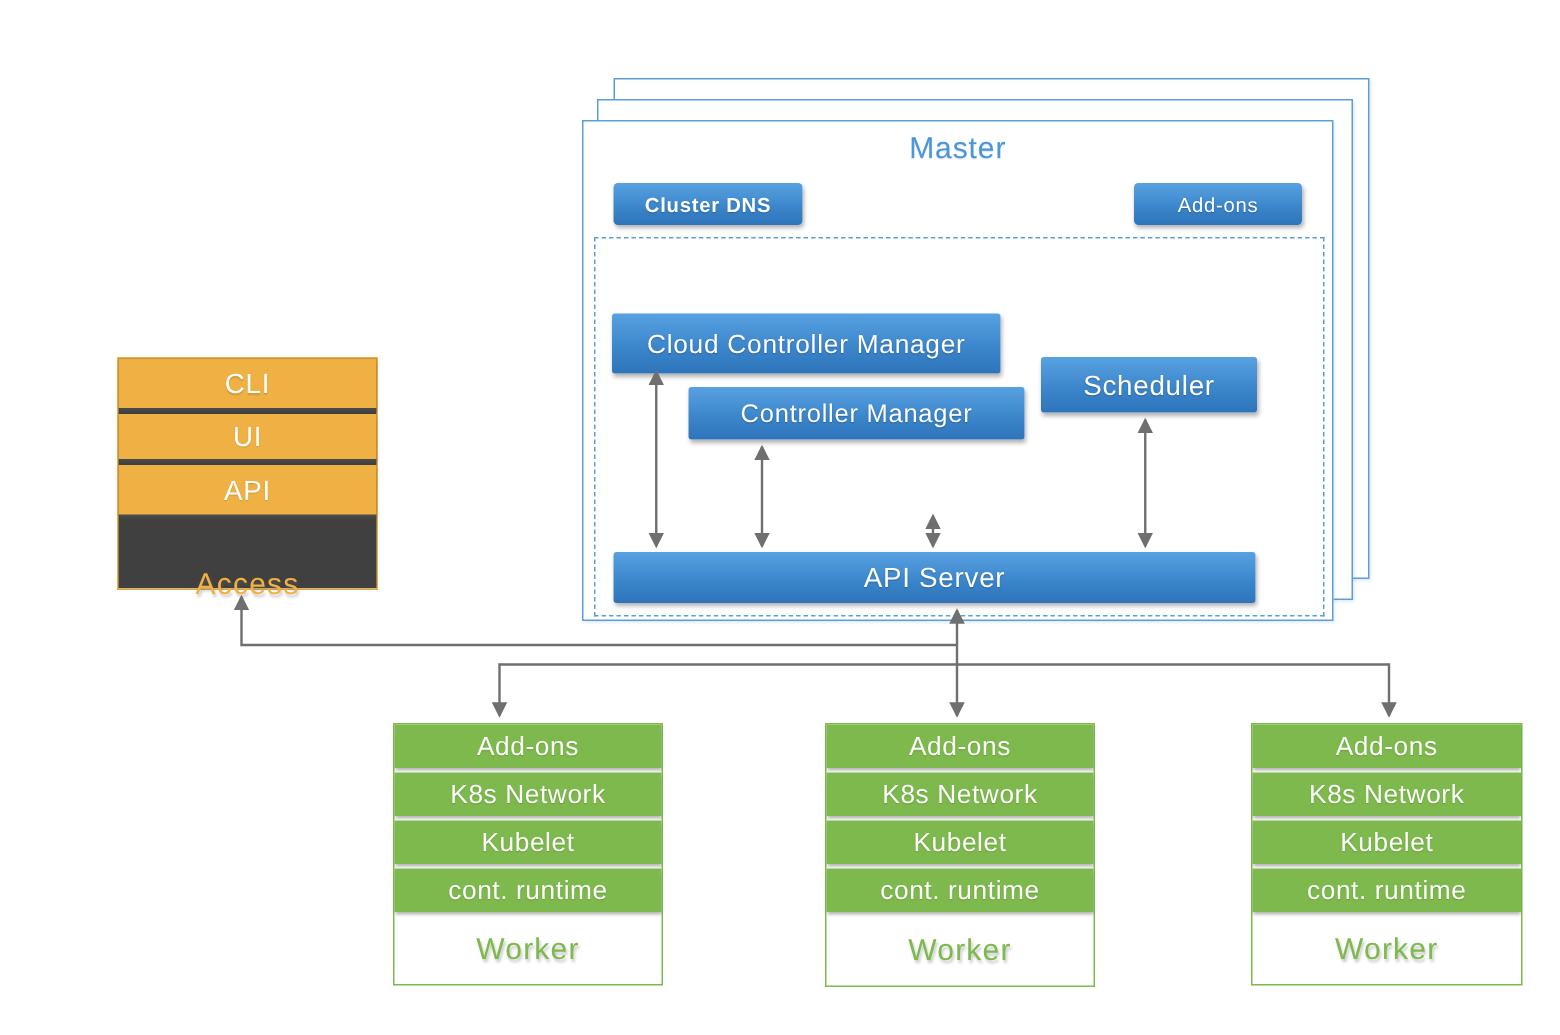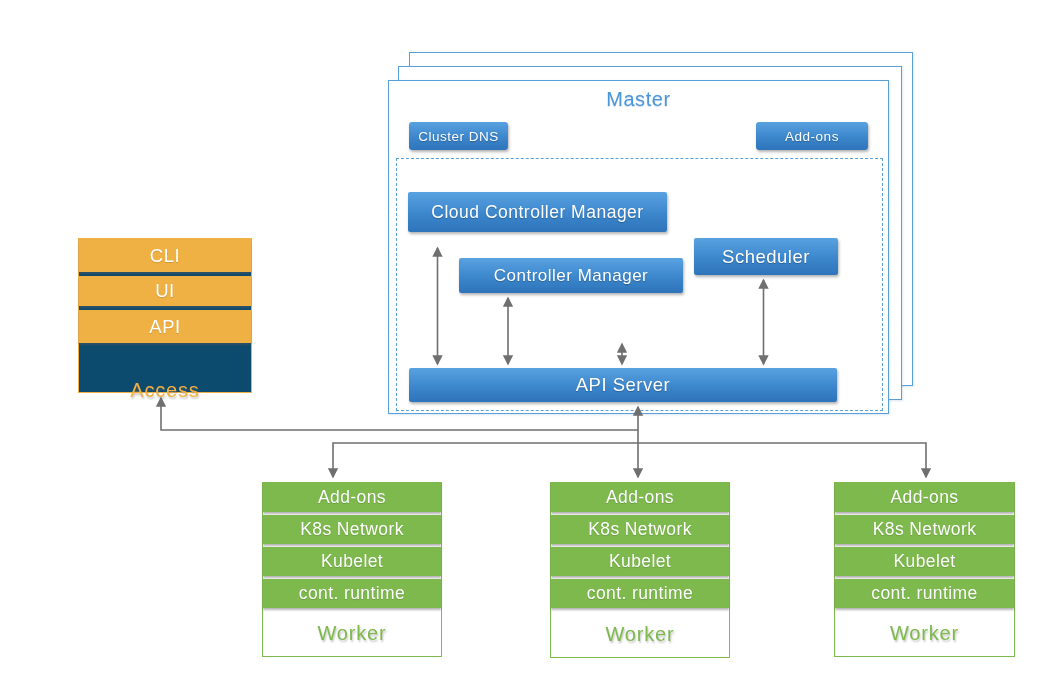--- a/index.html
+++ b/index.html
@@ -24,21 +24,21 @@
   }
   
   .bluebox{
     background:linear-gradient(180deg,#58a2e1 0%,#3c86cc 55%,#2e74ba 100%);
     border-radius:2px;color:#ffffff;display:flex;align-items:center;justify-content:center;
     box-shadow:1px 2px 3px rgba(0,0,0,0.3);letter-spacing:0.5px;
     text-shadow:0 1px 1px rgba(0,0,0,0.25);
   }
   .btn{font-size:13.5px;border-radius:3px;}
   
-  .access-box{border:1px solid #f0b144;background:#0c4a6e;display:flex;flex-direction:column;}
+  .access-box{border:1px solid #f0b144;background:#404040;display:flex;flex-direction:column;}
   .orange-bar{
     background:#f0b144;color:#ffffff;font-size:18.5px;letter-spacing:0.5px;
     display:flex;align-items:center;justify-content:center;height:32px;margin-bottom:4px;
     box-shadow:0 2px 2px rgba(90,90,90,0.45);text-shadow:0 1px 1px rgba(0,0,0,0.15);
     flex:0 0 auto;
   }
   .access-label{
     flex:1;display:flex;align-items:center;justify-content:center;
     color:#f1b041;font-size:20px;letter-spacing:0.8px;
     text-shadow:1px 2px 2px rgba(110,110,110,0.4);
@@ -64,26 +64,26 @@
 
 <div class="canvas">
 
   <div class="abs master-layer" style="left:409px;top:52px;width:504px;height:334px;"></div>
   <div class="abs master-layer" style="left:398px;top:66px;width:504px;height:334px;"></div>
 
   <div class="abs master-layer" style="left:388px;top:80px;width:501px;height:334px;"></div>
 
   <div class="abs master-title" style="left:388px;top:88px;width:501px;">Master</div>
 
-  <div class="abs bluebox btn" style="left:409px;top:122px;width:99px;height:28px;">Cluster DNS</div>
+  <div class="abs bluebox btn" style="left:409px;top:122px;width:126px;height:28px;font-weight:bold;">Cluster DNS</div>
   <div class="abs bluebox btn" style="left:756px;top:122px;width:112px;height:28px;">Add-ons</div>
 
   <div class="abs runtime-box" style="left:396px;top:158px;width:487px;height:253px;"></div>
 
-  <div class="abs bluebox" style="left:408px;top:192px;width:259px;height:40px;font-size:17.5px;">Cloud Controller Manager</div>
+  <div class="abs bluebox" style="left:408px;top:209px;width:259px;height:40px;font-size:17.5px;">Cloud Controller Manager</div>
   <div class="abs bluebox" style="left:459px;top:258px;width:224px;height:35px;font-size:17px;">Controller Manager</div>
   <div class="abs bluebox" style="left:694px;top:238px;width:144px;height:37px;font-size:18.5px;">Scheduler</div>
   <div class="abs bluebox" style="left:409px;top:368px;width:428px;height:34px;font-size:18.5px;">API Server</div>
 
   <div class="abs access-box" style="left:78px;top:238px;width:174px;height:155px;padding:0;">
     <div class="orange-bar" style="height:33px;">CLI</div>
     <div class="orange-bar" style="height:30px;">UI</div>
     <div class="orange-bar" style="height:33px;">API</div>
     <div class="access-label">Access</div>
   </div>

